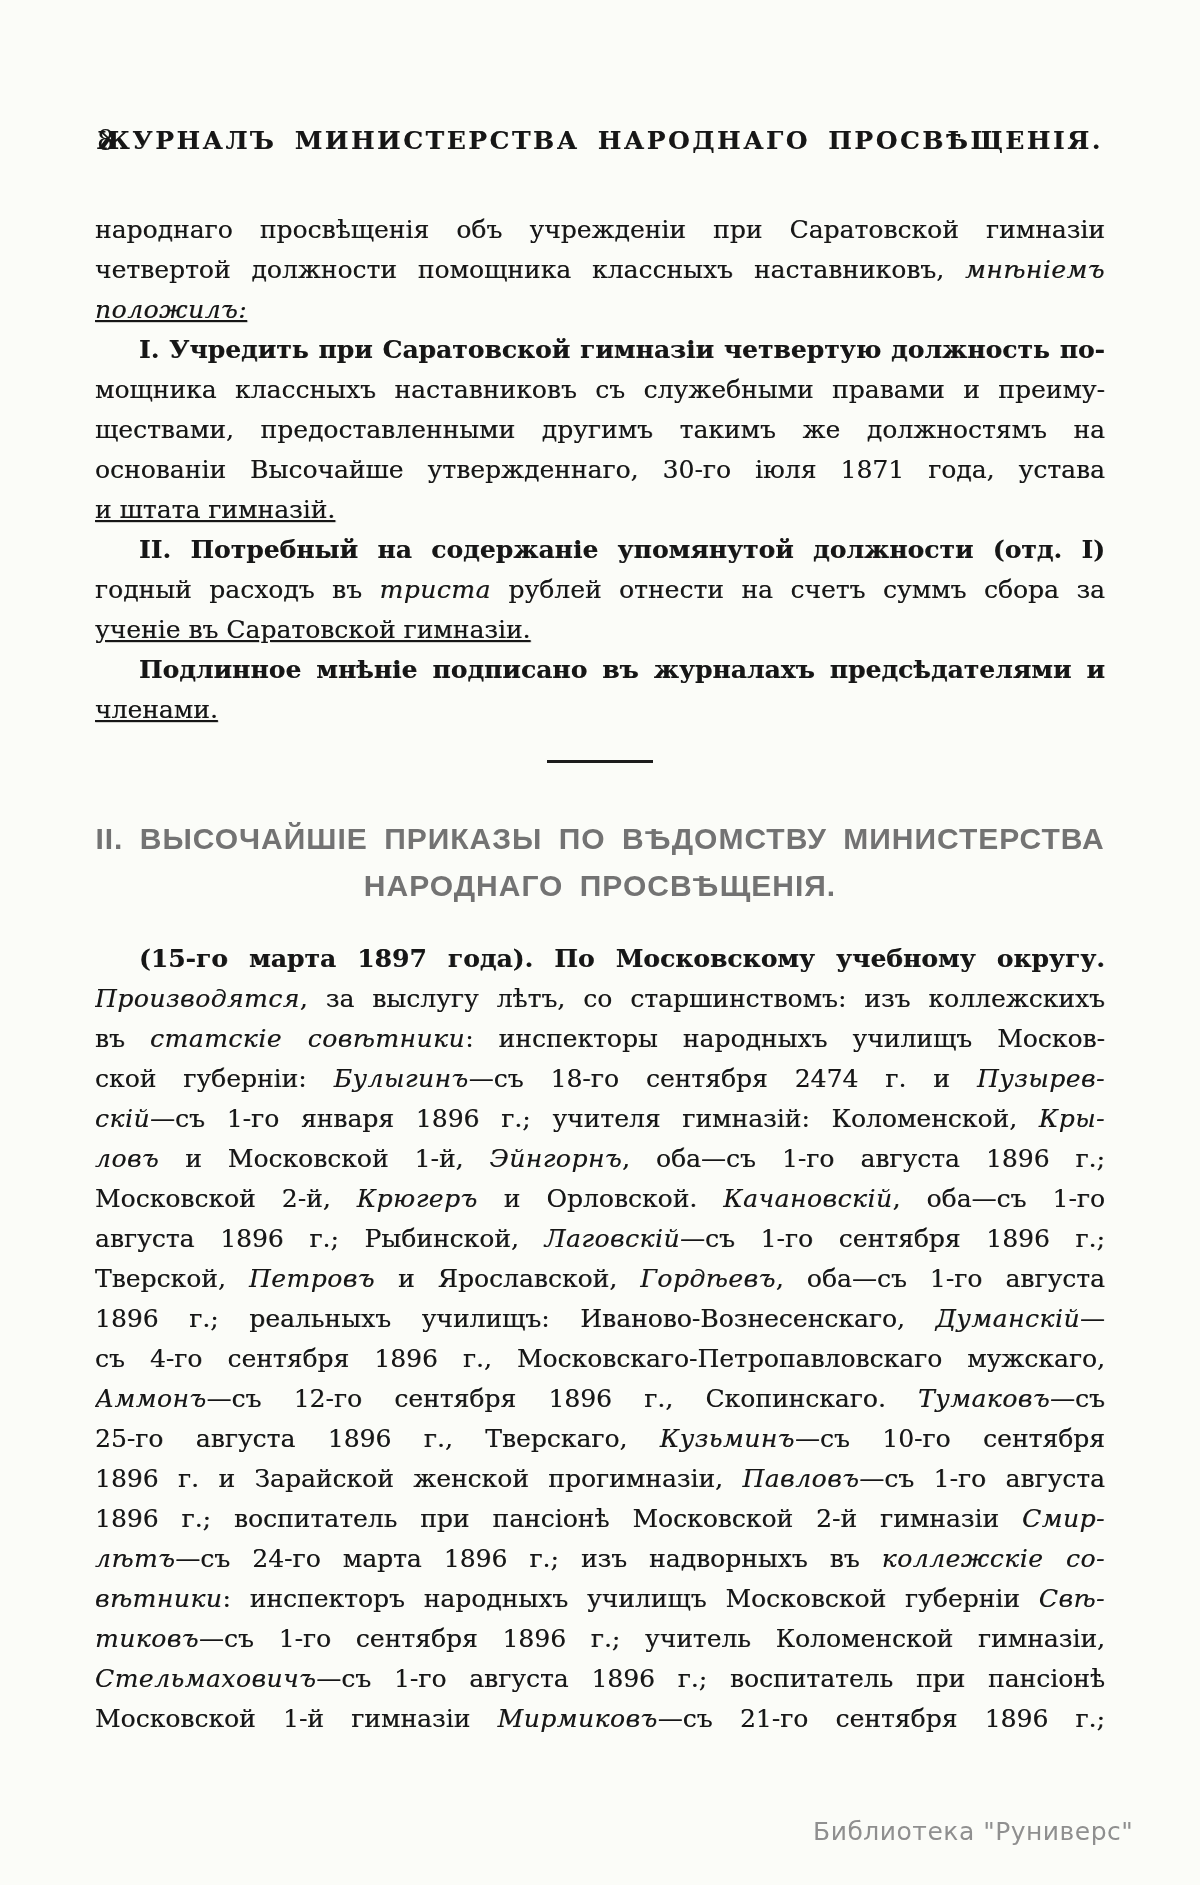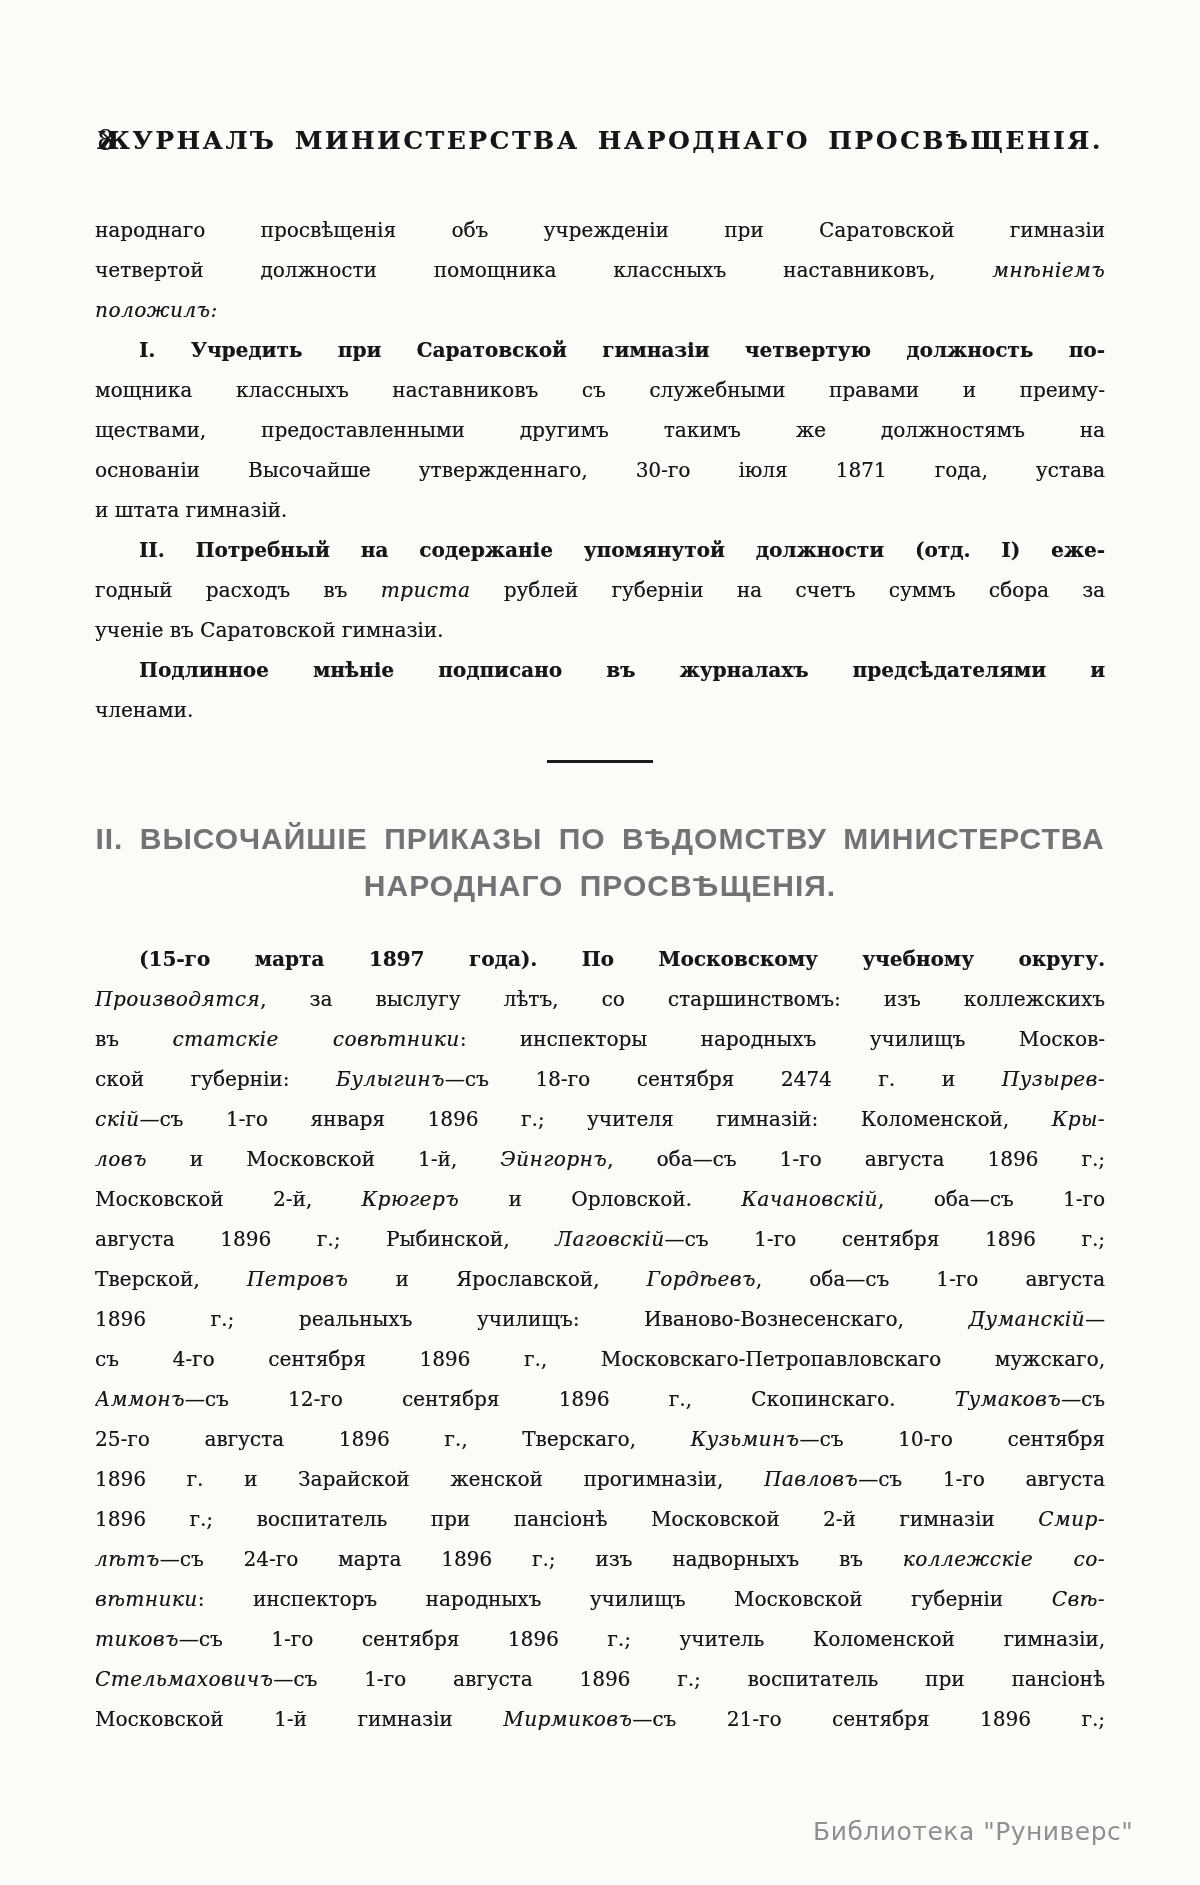--- a/index.html
+++ b/index.html
@@ -15,26 +15,26 @@
   .header { position:absolute; top:124px; left:95px; width:1010px; height:34px; }
   .page-num { position:absolute; left:2px; top:0; font-size:27px; line-height:34px; }
   .running-title {
     text-align:center; font-size:25px; line-height:34px;
     font-weight:bold; letter-spacing:2.5px; word-spacing:7px;
     text-shadow:0.3px 0.3px 0.4px rgba(20,20,20,0.45);
   }
   .content { position:absolute; top:210px; left:95px; width:1010px; }
   .line {
     height:40px; line-height:40px; overflow:hidden;
-    text-align:justify; font-size:20px;
+    text-align:justify; font-size:25px;
     text-shadow:0.35px 0.35px 0.45px rgba(20,20,20,0.55);
     white-space:normal;
   }
   .line::after { content:""; display:inline-block; width:100%; height:0; }
-  .line.nojust { text-align:left; }
+  .line.nojust { text-align:left;text-decoration:underline; }
   .line.nojust::after { content:none; }
   .line.indent { text-indent:44px;font-weight:bold; }
   .line i { font-style:italic; letter-spacing:0.5px; }
   .divider {
     width:106px; height:0;
     border-top:3px solid #1c1c1c;
     margin:30px auto 0 auto;
   }
   .heading {
     margin-top:52px;
@@ -72,21 +72,21 @@
         </div>
         <div>
           <div class="line indent"><span>I. Учредить при Саратовской гимназіи четвертую должность по-</span></div>
           <div class="line"><span>мощника классныхъ наставниковъ съ служебными правами и преиму-</span></div>
           <div class="line"><span>ществами, предоставленными другимъ такимъ же должностямъ на</span></div>
           <div class="line"><span>основаніи Высочайше утвержденнаго, 30-го іюля 1871 года, устава</span></div>
           <div class="line nojust"><span>и штата гимназій.</span></div>
         </div>
         <div>
           <div class="line indent"><span>II. Потребный на содержаніе упомянутой должности (отд. I) еже-</span></div>
-          <div class="line"><span>годный расходъ въ </span><i>триста</i><span> рублей губерніи на счетъ суммъ сбора за</span></div>
+          <div class="line"><span>годный расходъ въ </span><i>триста</i><span> рублей отнести на счетъ суммъ сбора за</span></div>
           <div class="line nojust"><span>ученіе въ Саратовской гимназіи.</span></div>
         </div>
         <div>
           <div class="line indent"><span>Подлинное мнѣніе подписано въ журналахъ предсѣдателями и</span></div>
           <div class="line nojust"><span>членами.</span></div>
         </div>
       </div>
 
     <div class="divider"></div>
 

